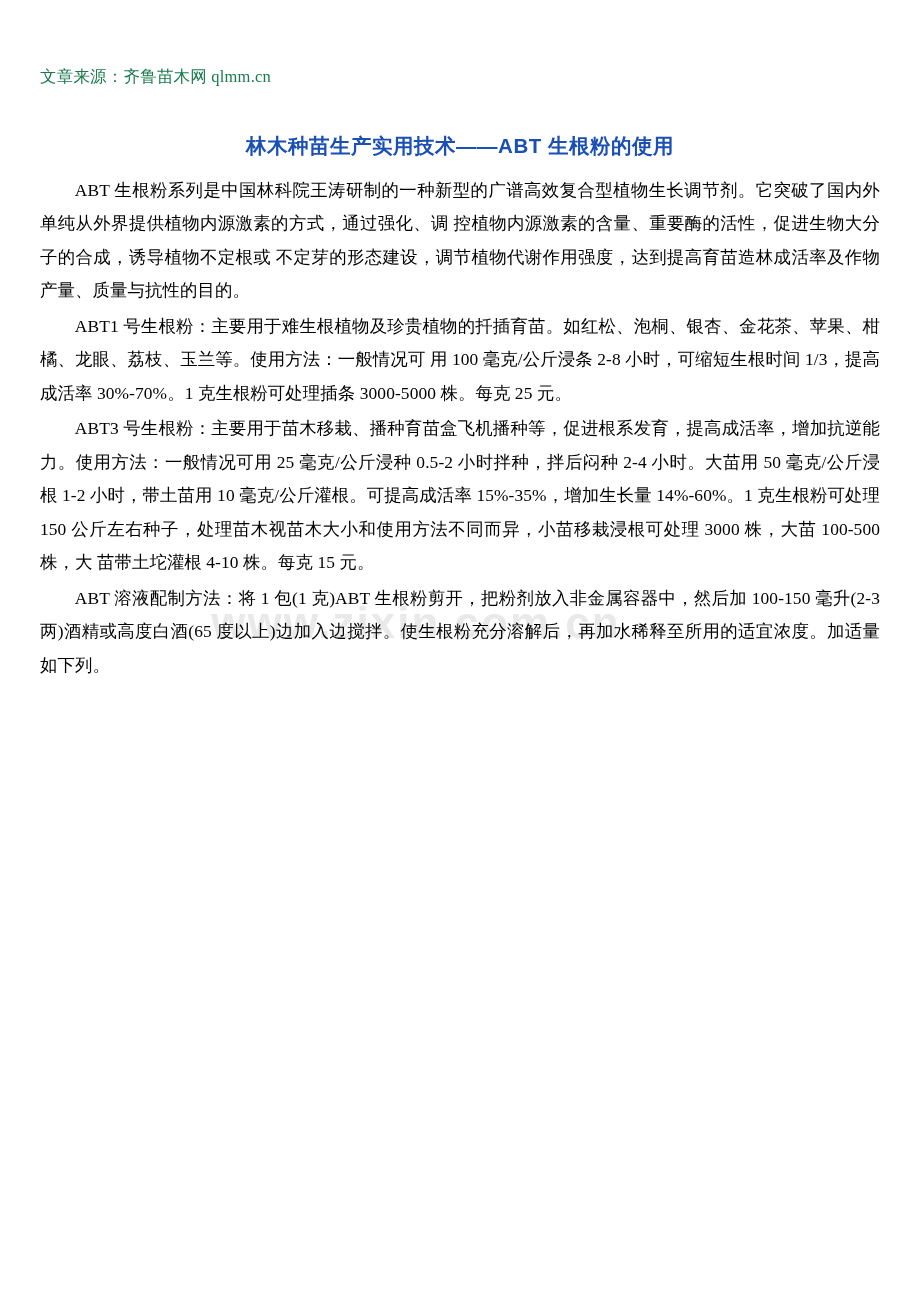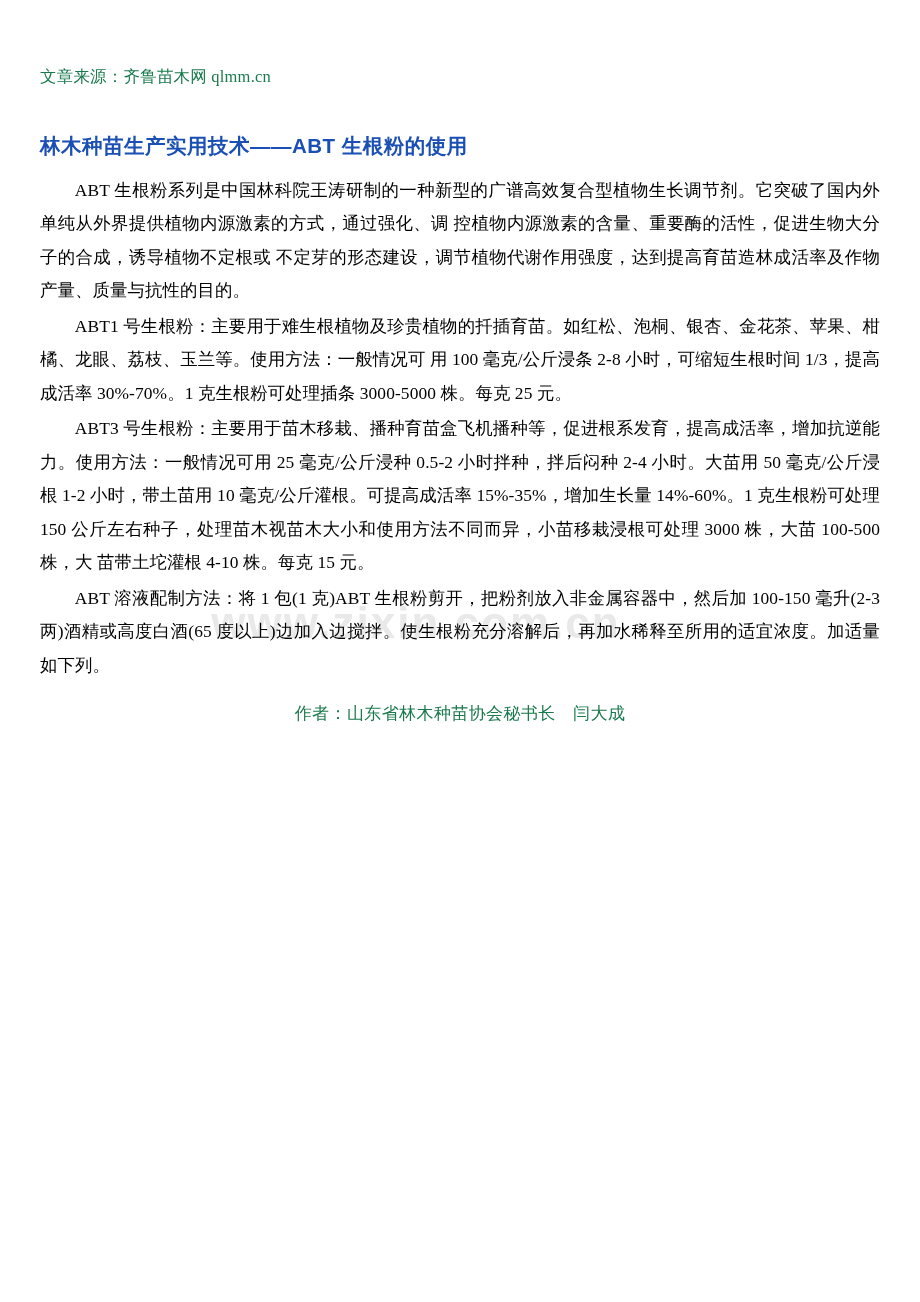--- a/index.html
+++ b/index.html
@@ -43,21 +43,21 @@
   }
   .source-line {
     margin-top: 66px;
     font-family: "Liberation Serif", serif;
     font-size: 16.5px;
     color: #1a7a4c;
     letter-spacing: 0.2px;
   }
   .doc-title {
     margin-top: 44px;
-    text-align: left;
+    text-align: center;
     font-family: "Liberation Sans", sans-serif;
     font-size: 20.5px;
     font-weight: bold;
     color: #1a4fb4;
     letter-spacing: 0.5px;
   }
   p.body-para {
     margin: 0 0 2px 0;
     font-size: 17.4px;
     line-height: 33.5px;
@@ -88,16 +88,15 @@
 
     <div class="source-line">文章来源：齐鲁苗木网 qlmm.cn</div>
 
     <h1 class="doc-title">林木种苗生产实用技术——ABT 生根粉的使用</h1>
 
     <p class="body-para first-para">ABT 生根粉系列是中国林科院王涛研制的一种新型的广谱高效复合型植物生长调节剂。它突破了国内外单纯从外界提供植物内源激素的方式，通过强化、调 控植物内源激素的含量、重要酶的活性，促进生物大分子的合成，诱导植物不定根或 不定芽的形态建设，调节植物代谢作用强度，达到提高育苗造林成活率及作物产量、质量与抗性的目的。</p>
     <p class="body-para">ABT1 号生根粉：主要用于难生根植物及珍贵植物的扦插育苗。如红松、泡桐、银杏、金花茶、苹果、柑橘、龙眼、荔枝、玉兰等。使用方法：一般情况可 用 100 毫克/公斤浸条 2-8 小时，可缩短生根时间 1/3，提高成活率 30%-70%。1 克生根粉可处理插条 3000-5000 株。每克 25 元。</p>
     <p class="body-para">ABT3 号生根粉：主要用于苗木移栽、播种育苗盒飞机播种等，促进根系发育，提高成活率，增加抗逆能力。使用方法：一般情况可用 25 毫克/公斤浸种 0.5-2 小时拌种，拌后闷种 2-4 小时。大苗用 50 毫克/公斤浸根 1-2 小时，带土苗用 10 毫克/公斤灌根。可提高成活率 15%-35%，增加生长量 14%-60%。1 克生根粉可处理 150 公斤左右种子，处理苗木视苗木大小和使用方法不同而异，小苗移栽浸根可处理 3000 株，大苗 100-500 株，大 苗带土坨灌根 4-10 株。每克 15 元。</p>
     <p class="body-para">ABT 溶液配制方法：将 1 包(1 克)ABT 生根粉剪开，把粉剂放入非金属容器中，然后加 100-150 毫升(2-3 两)酒精或高度白酒(65 度以上)边加入边搅拌。使生根粉充分溶解后，再加水稀释至所用的适宜浓度。加适量如下列。</p>
 
-    <div class="author-line">作者：山东省林木种苗协会秘书长　闫大成</div>
 
   </div>
 </div>
 
 </body></html>

